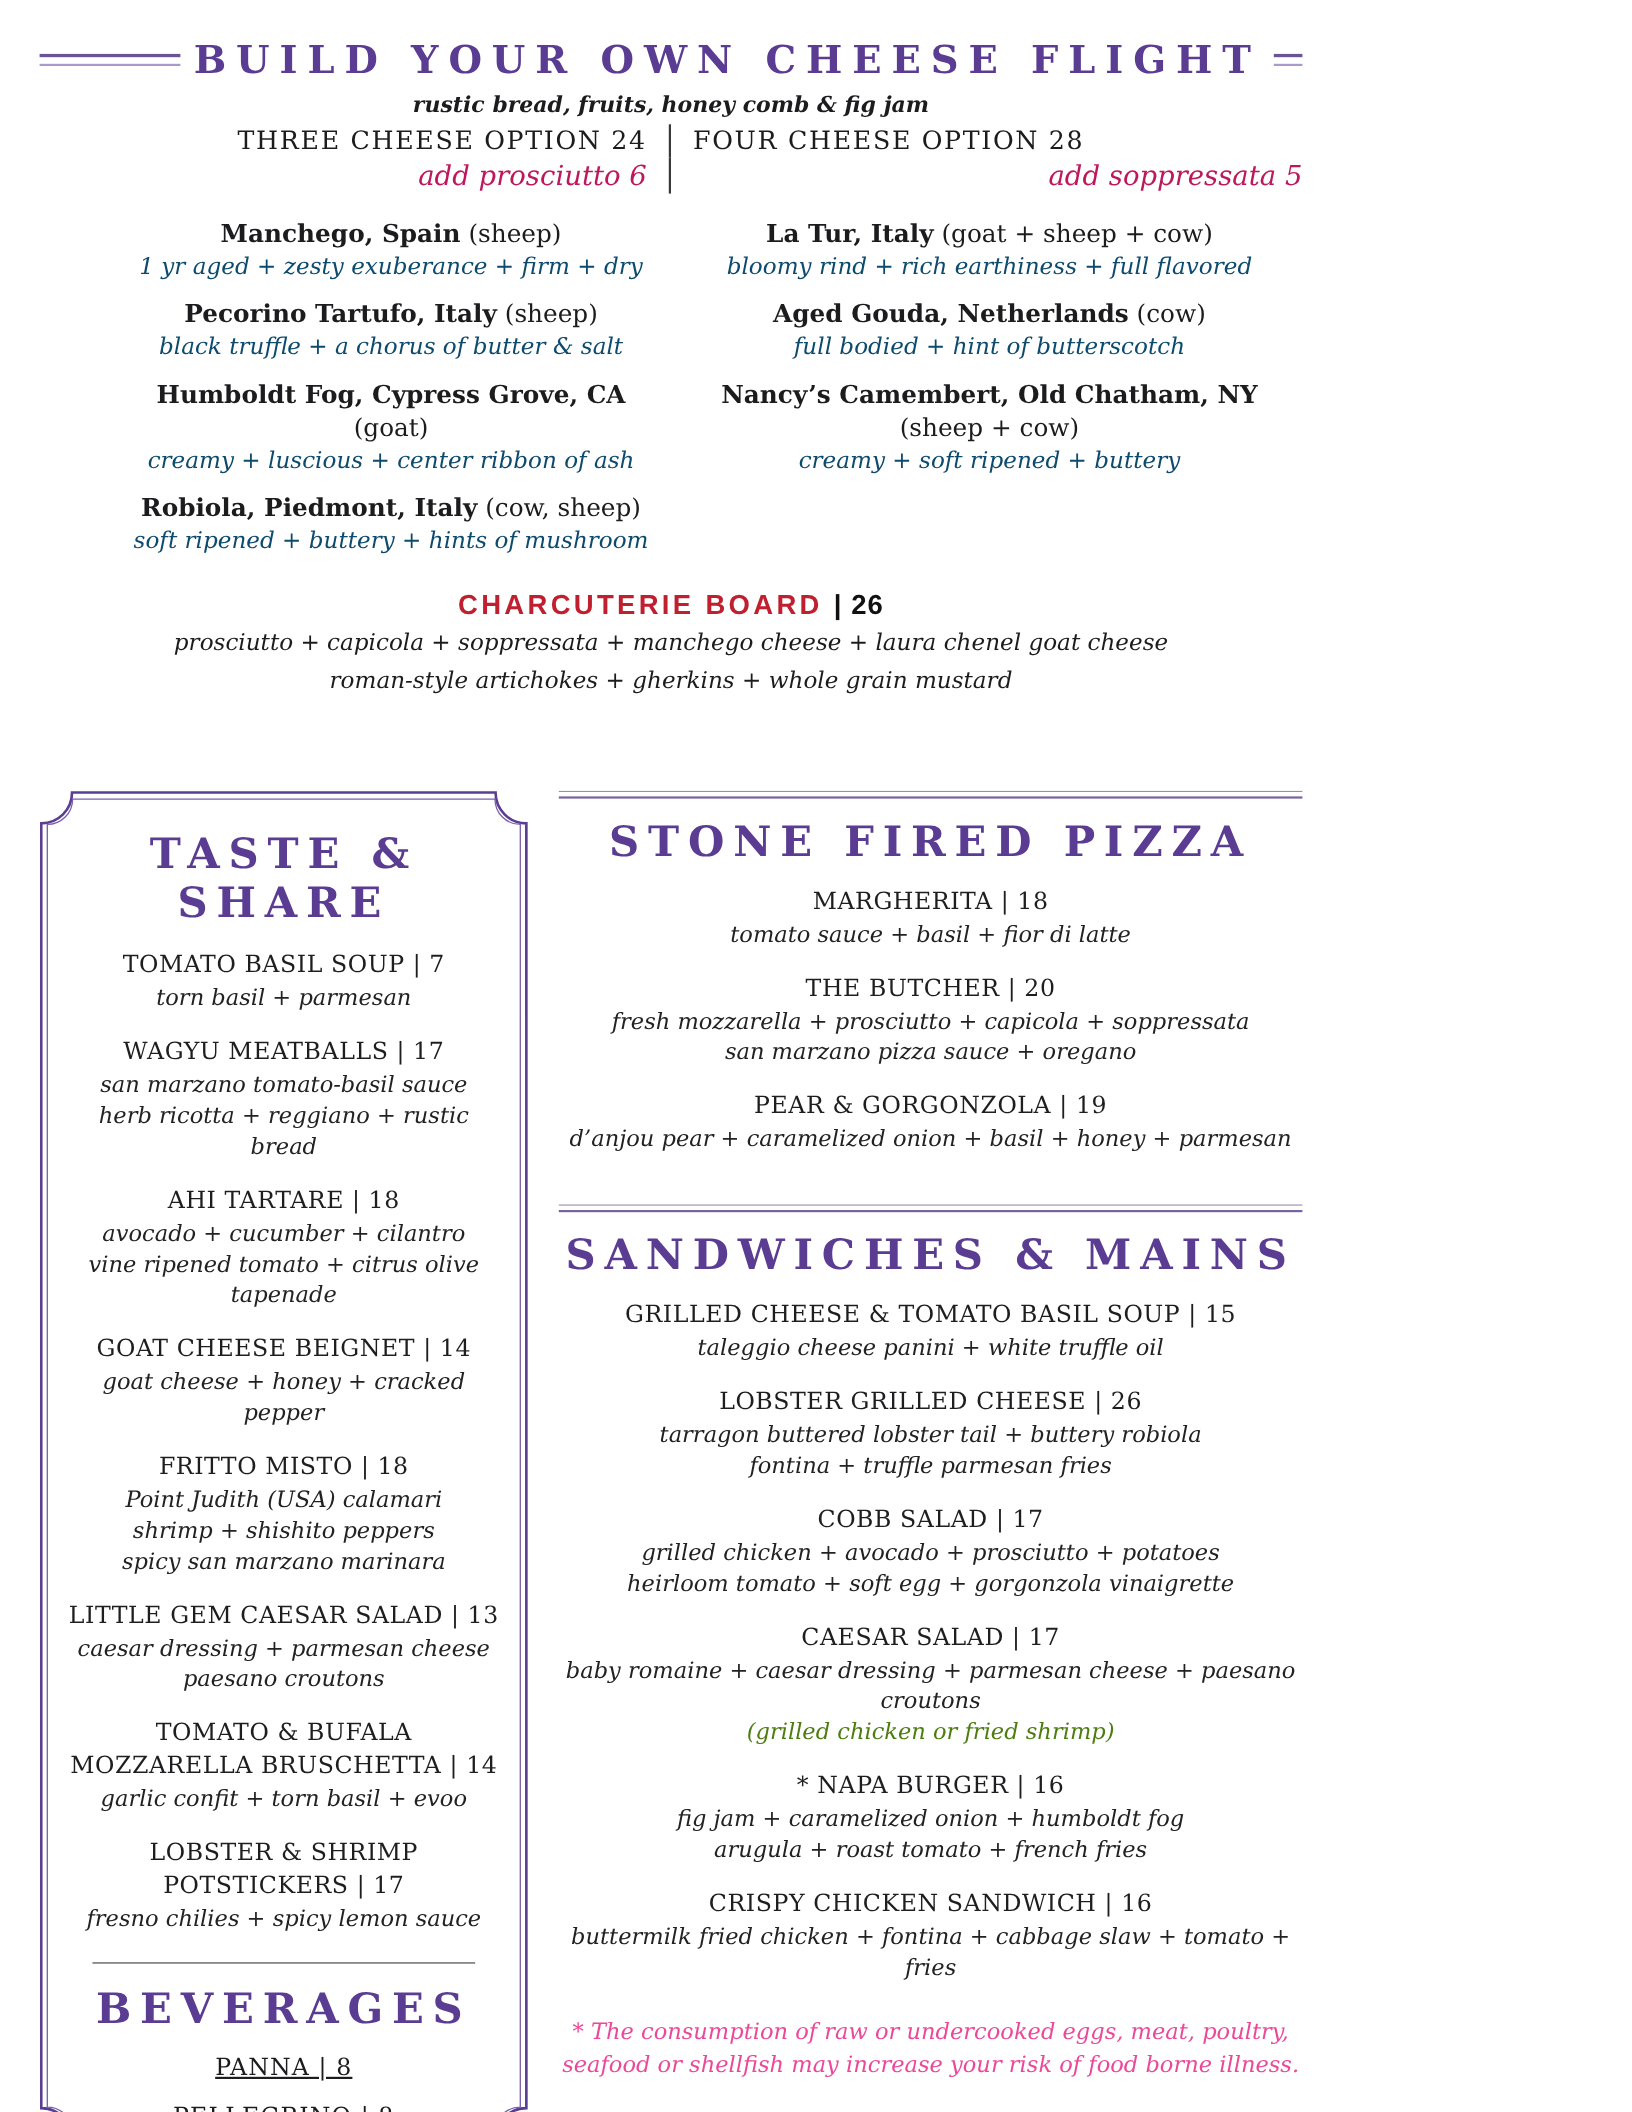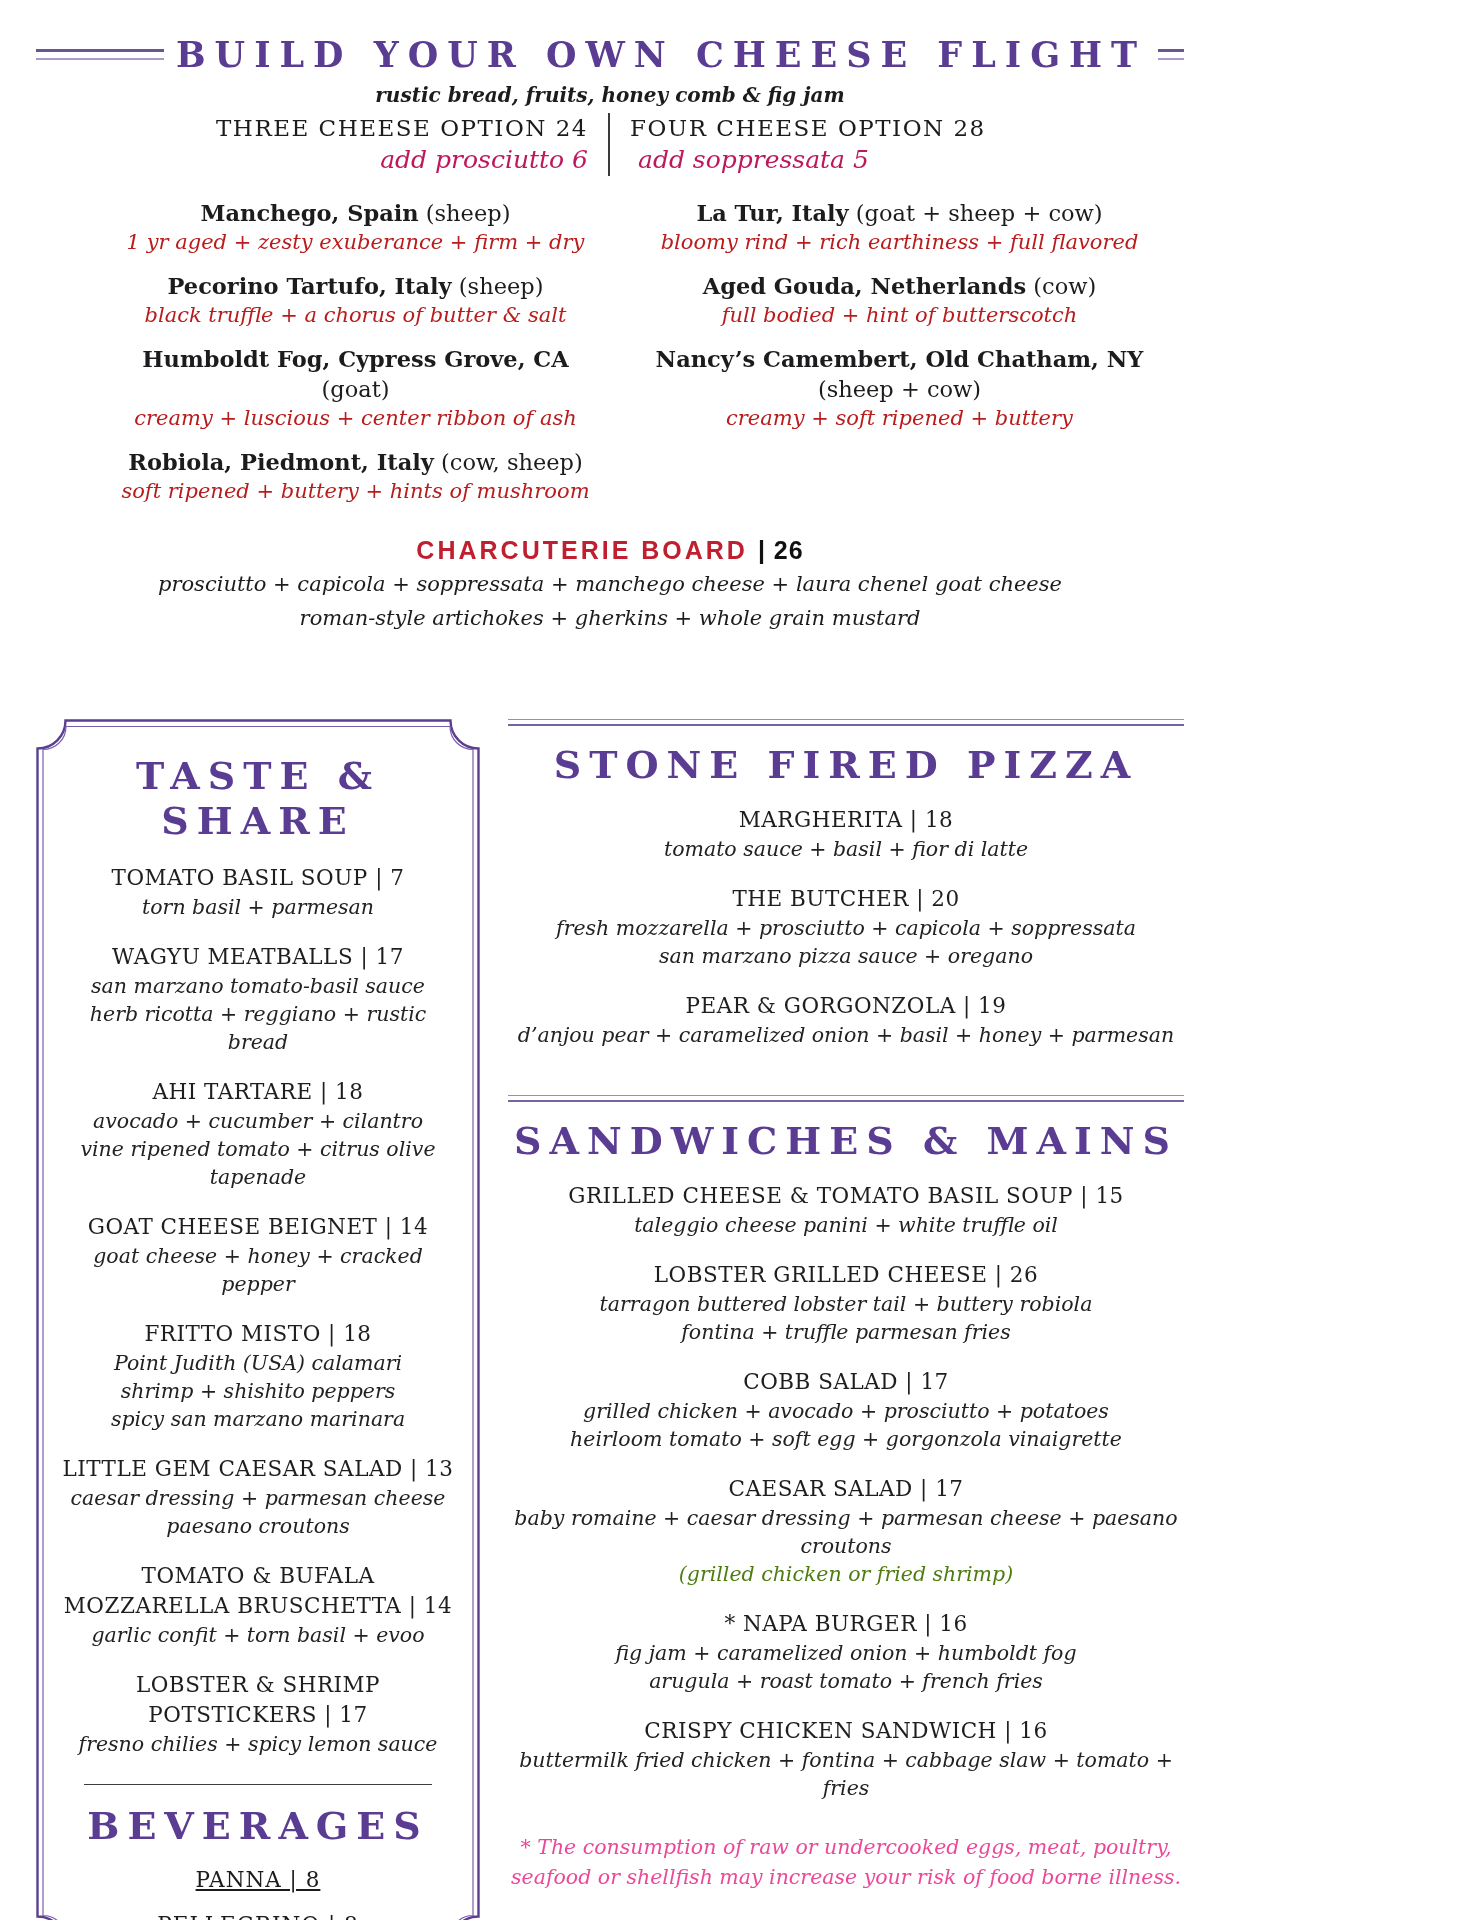--- a/index.html
+++ b/index.html
@@ -22,29 +22,29 @@
   .subtitle{
     text-align:center;font-style:italic;font-weight:600;font-size:20px;
     margin-top:8px;color:#1c1c1e;
   }
   .options{display:grid;grid-template-columns:1fr 1fr;margin-top:6px;}
   .opt{font-size:23px;letter-spacing:1.5px;padding:2px 0;}
   .opt.l{text-align:right;padding-right:20px;border-right:2px solid #3a3a3a;}
   .opt.r{text-align:left;padding-left:20px;}
   .addon{font-size:25px;font-style:italic;color:#be185d;padding:2px 0;}
   .addon.l{text-align:right;padding-right:20px;border-right:2px solid #3a3a3a;}
-  .addon.r{text-align:left;padding-left:28px;}
+  .addon.r{text-align:right;padding-left:4px;}
 
   .cheese-grid{display:grid;grid-template-columns:1fr 1fr;margin-top:22px;column-gap:10px;}
   .cheese-col{display:flex;flex-direction:column;gap:14px;}
   .cheese-col.leftcol{padding-left:70px;}
   .cheese{text-align:center;}
   .cname{font-size:22.5px;line-height:30px;}
   .cname .b{font-weight:bold;}
-  .cdesc{font-size:21px;font-style:italic;line-height:29px;color:#b91c1c;}
+  .cdesc{font-size:21px;font-style:italic;line-height:29px;color:#0c4a6e;}
 
   .charcuterie{text-align:center;margin-top:30px;}
   .ch-head{font-family:"Liberation Sans", sans-serif;font-size:25px;font-weight:bold;letter-spacing:3px;}
   .ch-head .red{color:#c01f2f;}
   .ch-head .price{color:#111;letter-spacing:1px;}
   .ch-desc{font-size:21px;font-style:italic;line-height:30px;margin-top:4px;}
 
   
   .main{display:flex;gap:28px;margin-top:86px;}
   .box{

